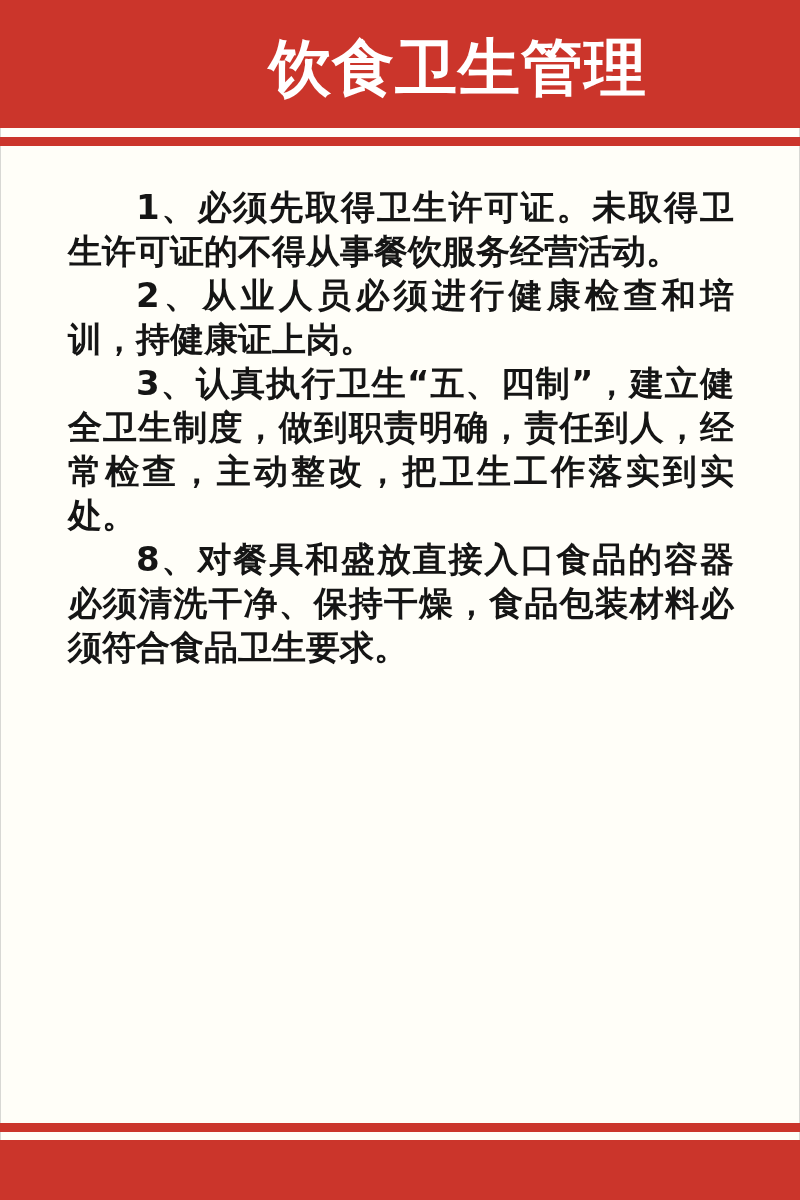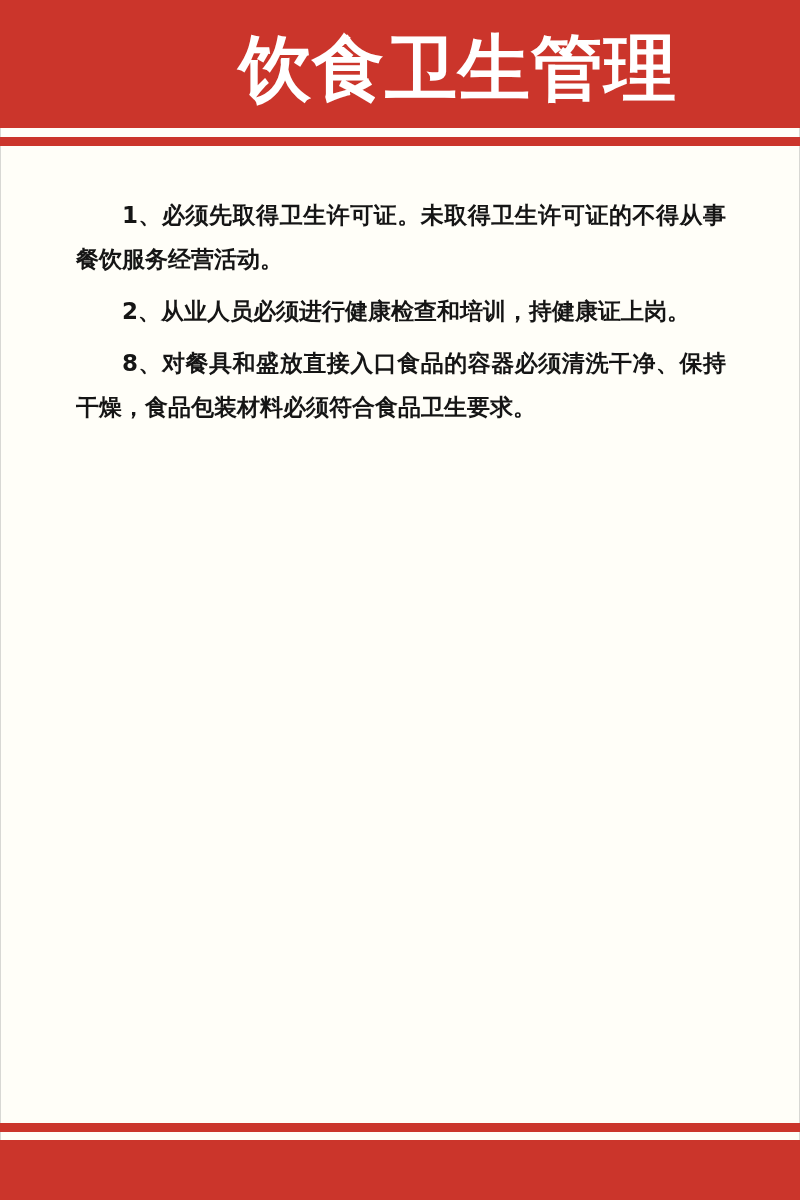--- a/index.html
+++ b/index.html
@@ -27,21 +27,21 @@
     display: flex;
     align-items: center;
     justify-content: center;
   }
   .poster-title {
     position: relative;
     left: 58px;
     top: 4px;
     margin: 0;
     color: var(--title_color, #ffffff);
-    font-size: 72px;
+    font-size: 62px;
     line-height: 74px;
     font-weight: 900;
     letter-spacing: 1px;
     white-space: nowrap;
     font-family: "DejaVu Sans", sans-serif;
   }
   
   .stripe-top {
     position: absolute;
     top: 137px; left: 0;
@@ -64,44 +64,45 @@
     background: var(--band_red, #cb352b);
   }
   
   .rules {
     position: absolute;
     top: 185px;
     left: 68px;
     right: 66px;
   }
   .rules p {
-    margin: 8px;
+    margin: 0;
     padding: 0;
     text-indent: 2em;
     text-align: justify;
-    font-size: 23px;
+    font-size: 34px;
     line-height: 44px;
     font-weight: 700;
     color: var(--text_color, #151515);
     font-family: "DejaVu Sans", sans-serif;
   }
 </style>
 </head>
 <body>
 
 <div class="poster">
 
   <div class="band-top">
     <h1 class="poster-title">饮食卫生管理</h1>
   </div>
 
   <div class="stripe-top"></div>
 
   <div class="rules">
     <p>1、必须先取得卫生许可证。未取得卫生许可证的不得从事餐饮服务经营活动。</p>
     <p>2、从业人员必须进行健康检查和培训，持健康证上岗。</p>
+    <p>3、认真执行卫生“五、四制”，建立健全卫生制度，做到职责明确，责任到人，经常检查，主动整改，把卫生工作落实到实处。</p>
     <p>8、对餐具和盛放直接入口食品的容器必须清洗干净、保持干燥，食品包装材料必须符合食品卫生要求。</p>
   </div>
 
   <div class="stripe-bottom"></div>
   <div class="band-bottom"></div>
 
 </div>
 
 </body></html>

